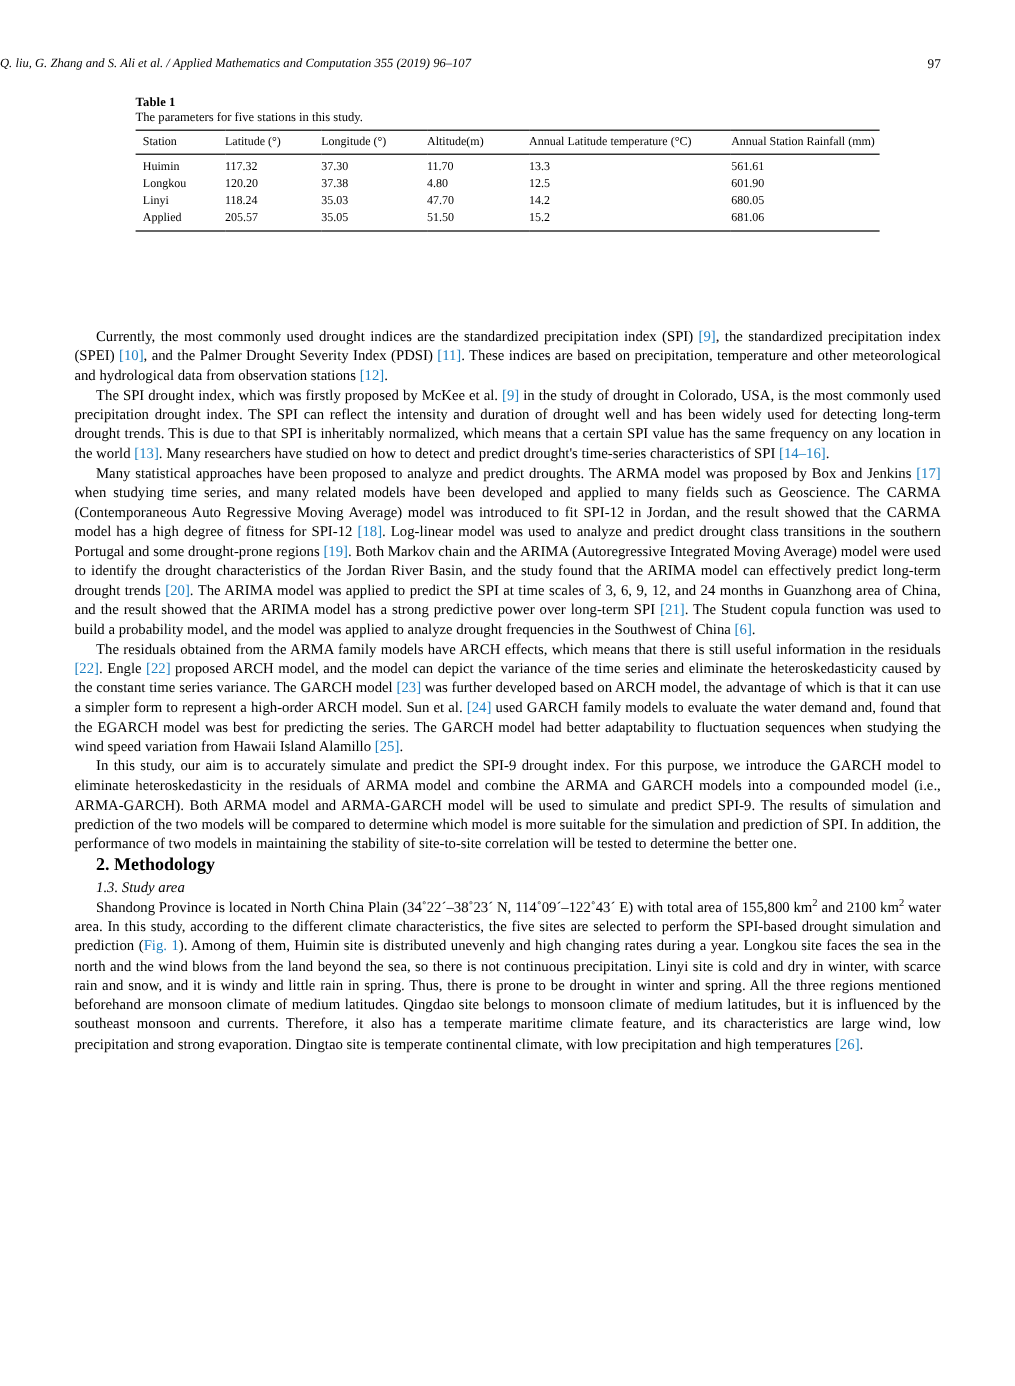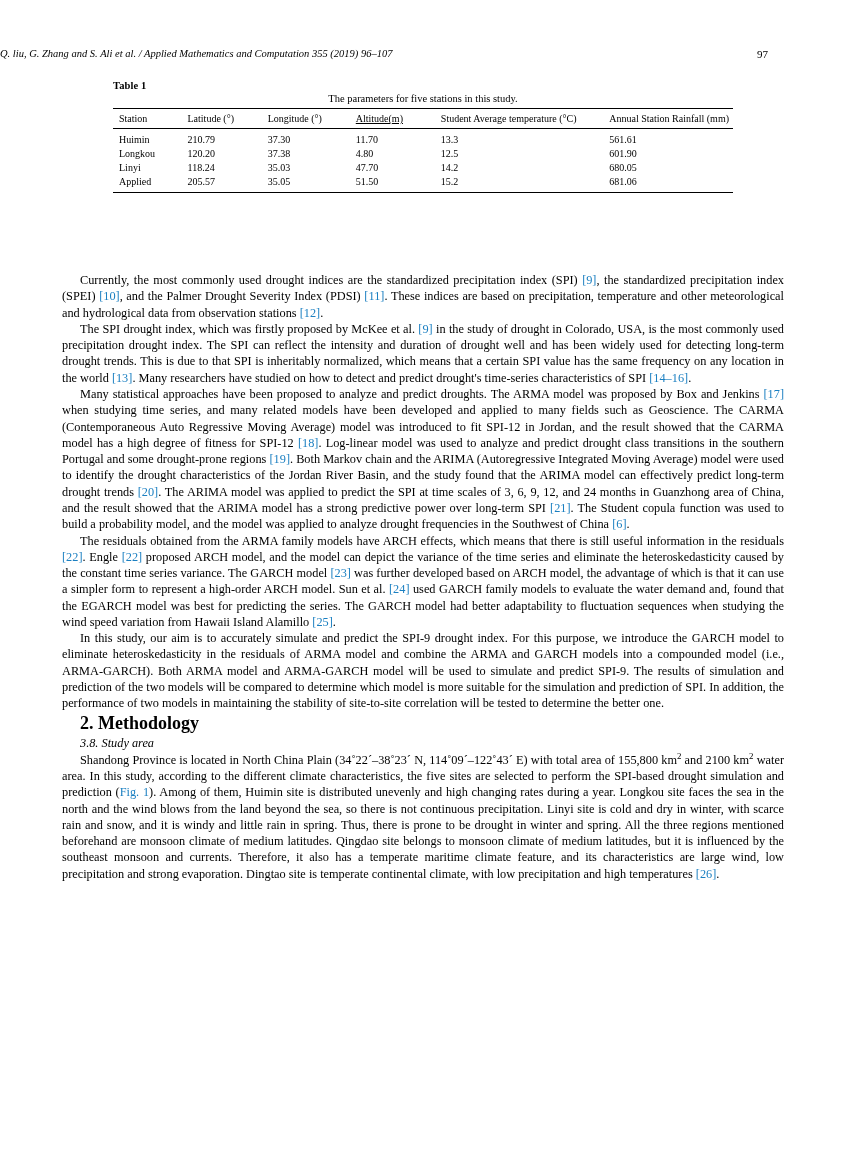--- a/index.html
+++ b/index.html
@@ -28,40 +28,39 @@
     left: 0;
     width: 846px;
     font-size: 10.5px;
     font-style: italic;
     text-align: left;
     color: #000;
   }
   .folio {
     position: absolute;
     top: 48px;
-    right: 78px;
+    right: 62px;
     font-size: 11px;
     color: #000;
   }
   .table-wrap {
     position: absolute;
     top: 80px;
     left: 113px;
     width: 620px;
   }
   .table-caption-label {
     font-size: 10.5px;
     font-weight: bold;
     margin: 0 0 2px 0;
     letter-spacing: 0.1px;
   }
   .table-caption-text {
     font-size: 10.5px;
     margin: 0 0 4px 0;
-    text-align: center;
   }
   table.data {
     border-collapse: collapse;
     width: 620px;
     font-size: 10px;
   }
   table.data thead th {
     text-align: left;
     font-weight: normal;
     padding: 4px 4px 4px 0;
@@ -78,21 +77,21 @@
   table.data tbody td {
     padding: 1.5px 4px 1.5px 0;
     vertical-align: top;
   }
   table.data tbody {
     border-bottom: 1px solid #000;
   }
   .col-station { width: 72px; padding-left: 6px !important; }
   .col-lat { width: 84px; }
   .col-lon { width: 92px; }
-  .col-alt { width: 90px; text-decoration: underline; }
+  .col-alt { width: 90px; }
   .col-temp { width: 172px; }
   .col-rain { width: auto; }
 
   .body-col {
     position: absolute;
     top: 272px;
     left: 62px;
     width: 722px;
     font-size: 12.3px;
     line-height: 1.325;
@@ -101,21 +100,21 @@
   }
   .body-col p {
     margin: 0;
     text-indent: 18px;
   }
   a.ref {
     color: #1a7fc1;
     text-decoration: none;
   }
   .section-head {
-    font-size: 18px;
+    font-size: 15px;
     font-weight: bold;
     margin: 26px 0 0 0;
     text-indent: 0;
     font-family: Liberation Serif, serif;
   }
   .subsection-head {
     font-size: 12.3px;
     font-style: italic;
     margin: 18px 0 0 0;
     text-indent: 0;
@@ -140,28 +139,28 @@
   <div class="table-wrap">
     <div class="table-caption-label">Table 1</div>
     <div class="table-caption-text">The parameters for five stations in this study.</div>
     <table class="data">
       <thead>
         <tr>
           <th class="col-station">Station</th>
           <th class="col-lat">Latitude (°)</th>
           <th class="col-lon">Longitude (°)</th>
           <th class="col-alt">Altitude(m)</th>
-          <th class="col-temp">Student Average temperature (°C)</th>
+          <th class="col-temp">Annual Latitude temperature (°C)</th>
           <th class="col-rain">Annual Station Rainfall (mm)</th>
         </tr>
       </thead>
       <tbody>
         <tr>
           <td class="col-station">Huimin</td>
-          <td>210.79</td>
+          <td>117.32</td>
           <td>37.30</td>
           <td>11.70</td>
           <td>13.3</td>
           <td>561.61</td>
         </tr>
         <tr>
           <td class="col-station">Longkou</td>
           <td>120.20</td>
           <td>37.38</td>
           <td>4.80</td>
@@ -195,19 +194,19 @@
     <p><span>The SPI drought index, which was firstly proposed by McKee et al. </span><a class="ref" href="#">[9]</a><span> in the study of drought in Colorado, USA, is the most commonly used precipitation drought index. The SPI can reflect the intensity and duration of drought well and has been widely used for detecting long-term drought trends. This is due to that SPI is inheritably normalized, which means that a certain SPI value has the same frequency on any location in the world </span><a class="ref" href="#">[13]</a><span>. Many researchers have studied on how to detect and predict drought's time-series characteristics of SPI </span><a class="ref" href="#">[14–16]</a><span>.</span></p>
 
     <p><span>Many statistical approaches have been proposed to analyze and predict droughts. The ARMA model was proposed by Box and Jenkins </span><a class="ref" href="#">[17]</a><span> when studying time series, and many related models have been developed and applied to many fields such as Geoscience. The CARMA (Contemporaneous Auto Regressive Moving Average) model was introduced to fit SPI-12 in Jordan, and the result showed that the CARMA model has a high degree of fitness for SPI-12 </span><a class="ref" href="#">[18]</a><span>. Log-linear model was used to analyze and predict drought class transitions in the southern Portugal and some drought-prone regions </span><a class="ref" href="#">[19]</a><span>. Both Markov chain and the ARIMA (Autoregressive Integrated Moving Average) model were used to identify the drought characteristics of the Jordan River Basin, and the study found that the ARIMA model can effectively predict long-term drought trends </span><a class="ref" href="#">[20]</a><span>. The ARIMA model was applied to predict the SPI at time scales of 3, 6, 9, 12, and 24 months in Guanzhong area of China, and the result showed that the ARIMA model has a strong predictive power over long-term SPI </span><a class="ref" href="#">[21]</a><span>. The Student copula function was used to build a probability model, and the model was applied to analyze drought frequencies in the Southwest of China </span><a class="ref" href="#">[6]</a><span>.</span></p>
 
     <p><span>The residuals obtained from the ARMA family models have ARCH effects, which means that there is still useful information in the residuals </span><a class="ref" href="#">[22]</a><span>. Engle </span><a class="ref" href="#">[22]</a><span> proposed ARCH model, and the model can depict the variance of the time series and eliminate the heteroskedasticity caused by the constant time series variance. The GARCH model </span><a class="ref" href="#">[23]</a><span> was further developed based on ARCH model, the advantage of which is that it can use a simpler form to represent a high-order ARCH model. Sun et al. </span><a class="ref" href="#">[24]</a><span> used GARCH family models to evaluate the water demand and, found that the EGARCH model was best for predicting the series. The GARCH model had better adaptability to fluctuation sequences when studying the wind speed variation from Hawaii Island Alamillo </span><a class="ref" href="#">[25]</a><span>.</span></p>
 
     <p>In this study, our aim is to accurately simulate and predict the SPI-9 drought index. For this purpose, we introduce the GARCH model to eliminate heteroskedasticity in the residuals of ARMA model and combine the ARMA and GARCH models into a compounded model (i.e., ARMA-GARCH). Both ARMA model and ARMA-GARCH model will be used to simulate and predict SPI-9. The results of simulation and prediction of the two models will be compared to determine which model is more suitable for the simulation and prediction of SPI. In addition, the performance of two models in maintaining the stability of site-to-site correlation will be tested to determine the better one.</p>
 
     <p class="section-head">2. Methodology</p>
 
-    <p class="subsection-head">3.8. Study area</p>
+    <p class="subsection-head">1.3. Study area</p>
 
     <p class="gap-before"><span>Shandong Province is located in North China Plain (34˚22´–38˚23´ N, 114˚09´–122˚43´ E) with total area of 155,800 km</span><sup>2</sup><span> and 2100 km</span><sup>2</sup><span> water area. In this study, according to the different climate characteristics, the five sites are selected to perform the SPI-based drought simulation and prediction (</span><a class="ref" href="#">Fig. 1</a><span>). Among of them, Huimin site is distributed unevenly and high changing rates during a year. Longkou site faces the sea in the north and the wind blows from the land beyond the sea, so there is not continuous precipitation. Linyi site is cold and dry in winter, with scarce rain and snow, and it is windy and little rain in spring. Thus, there is prone to be drought in winter and spring. All the three regions mentioned beforehand are monsoon climate of medium latitudes. Qingdao site belongs to monsoon climate of medium latitudes, but it is influenced by the southeast monsoon and currents. Therefore, it also has a temperate maritime climate feature, and its characteristics are large wind, low precipitation and strong evaporation. Dingtao site is temperate continental climate, with low precipitation and high temperatures </span><a class="ref" href="#">[26]</a><span>.</span></p>
 
 
   </div>
 </div>
 
 </body></html>

